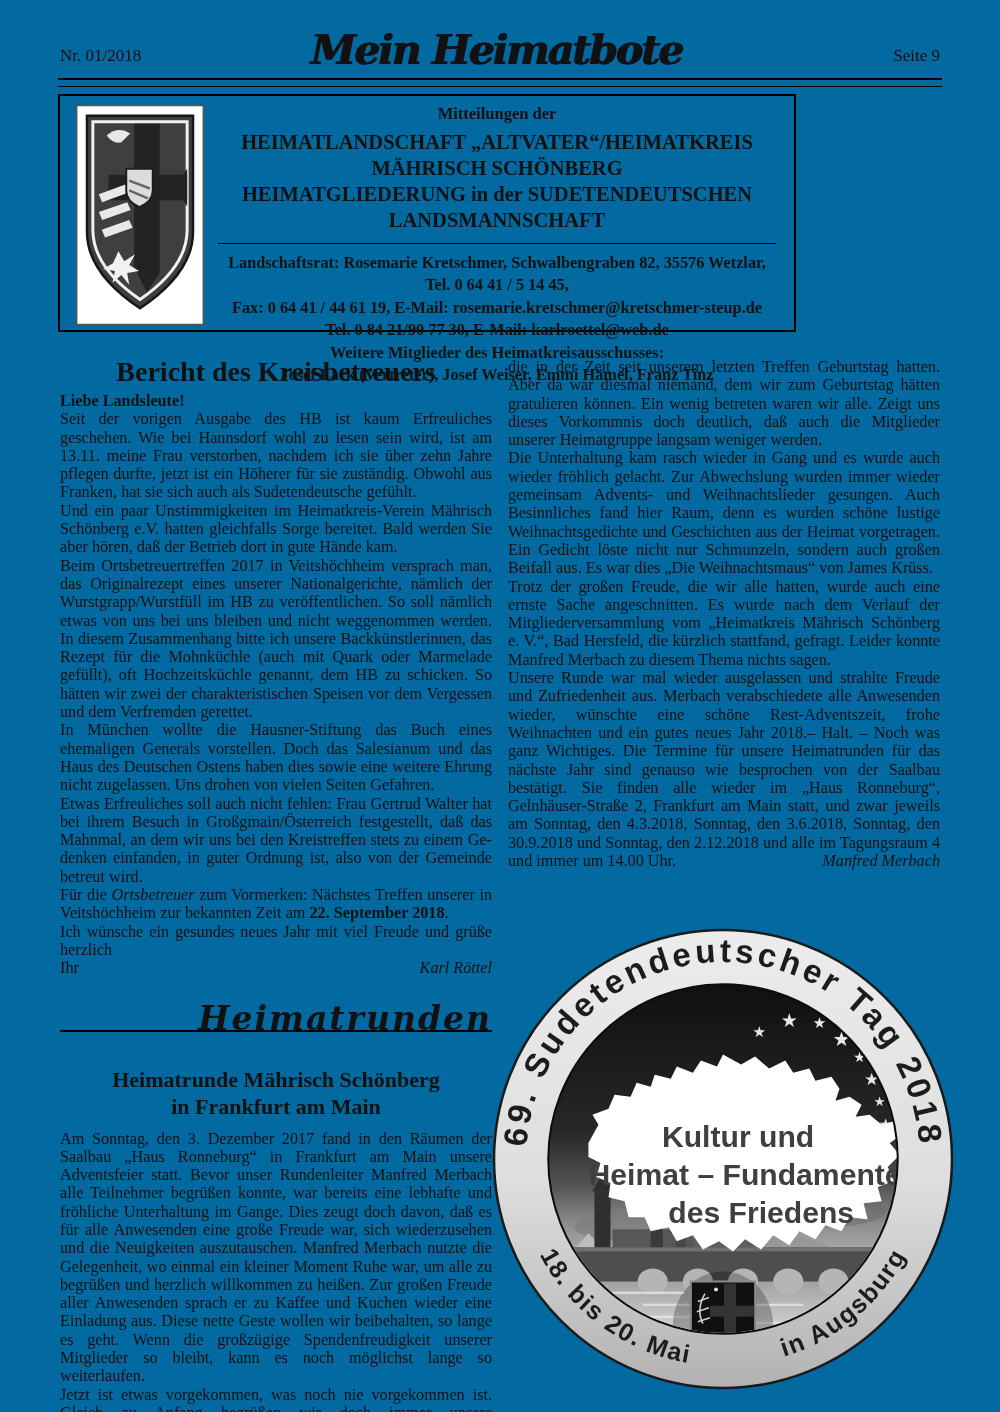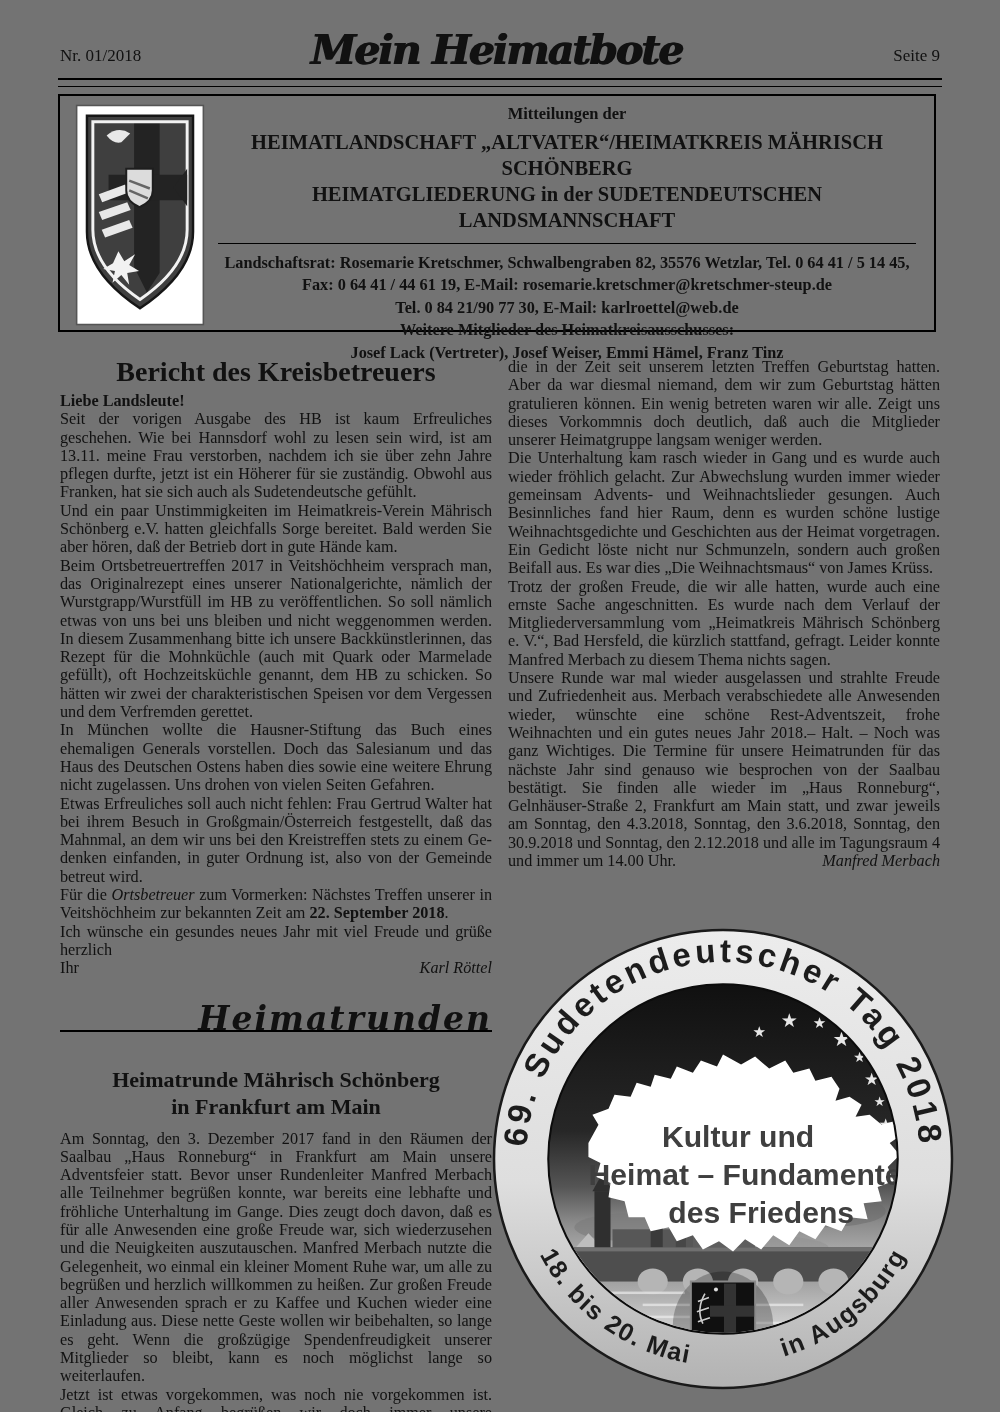--- a/index.html
+++ b/index.html
@@ -1,29 +1,29 @@
 <!DOCTYPE html>
 <html><head>
 <meta charset="utf-8">
 <style>
   html,body{margin:0;padding:0;background:#9a9a9a;}
-  .page{position:relative;width:1000px;height:1412px;margin:0 auto;background:#737373;
+  .page{position:relative;width:1000px;height:1412px;margin:0 auto;background:#0369a1;
         font-family:"Liberation Serif",serif;color:#111;overflow:hidden;}
 
   
   .issue{position:absolute;left:60px;top:46px;font-size:17px;}
   .page-label{position:absolute;right:60px;top:46px;font-size:17px;}
   .masthead{position:absolute;left:0;right:8px;top:26px;text-align:center;
             font-family:"DejaVu Serif",serif;font-weight:bold;font-style:italic;
             font-size:41px;letter-spacing:-2px;text-shadow:1.3px 0 currentColor;}
   .rule-a{position:absolute;left:58px;right:58px;top:78px;border-top:2.5px solid #000;}
   .rule-b{position:absolute;left:58px;right:58px;top:86px;border-top:1.3px solid #000;}
 
   
-  .infobox{position:absolute;left:58px;top:94px;width:878px;height:238px;
+  .infobox{position:absolute;left:58px;top:94px;width:738px;height:238px;
            border:2.5px solid #000;box-sizing:border-box;display:flex;align-items:flex-start;}
   .coat{flex:0 0 auto;margin:8px 0 0 14px;}
   .infobox-text{flex:1;text-align:center;padding:8px 16px 0 10px;font-weight:bold;}
   .ib-line1{font-size:16.5px;margin-bottom:5px;}
   .ib-line2{font-size:20.5px;line-height:26px;}
   .ib-divider{border-top:1.7px solid #000;margin:10px 2px 8px;}
   .ib-contact{font-size:16.3px;line-height:22.4px;}
 
   
   .col{position:absolute;top:358px;width:432px;font-size:16.2px;line-height:18.3px;}

